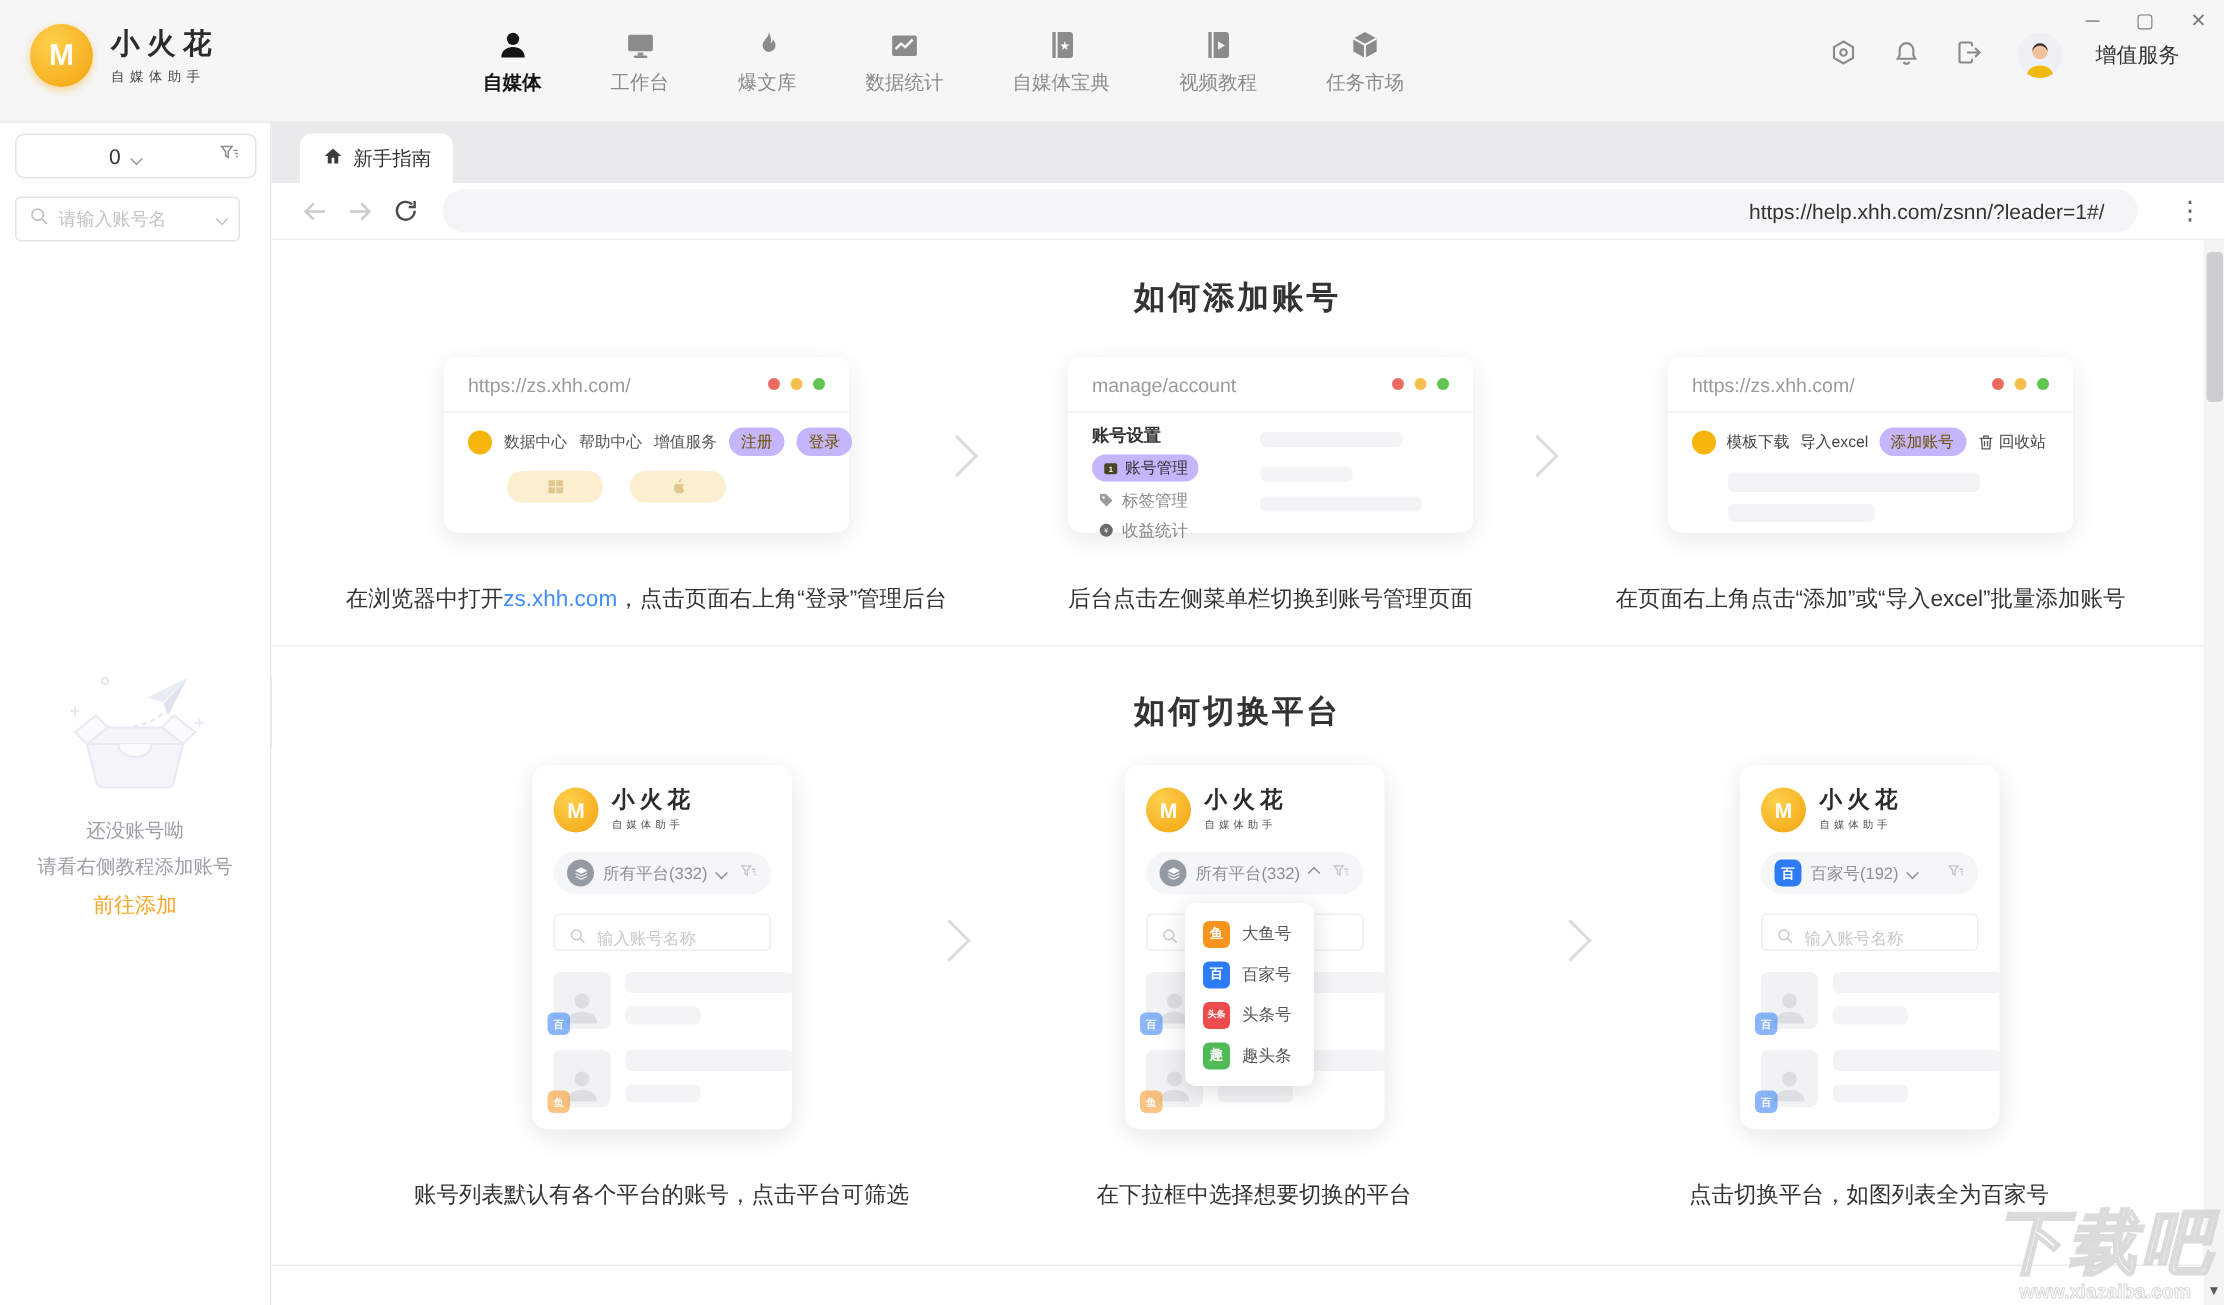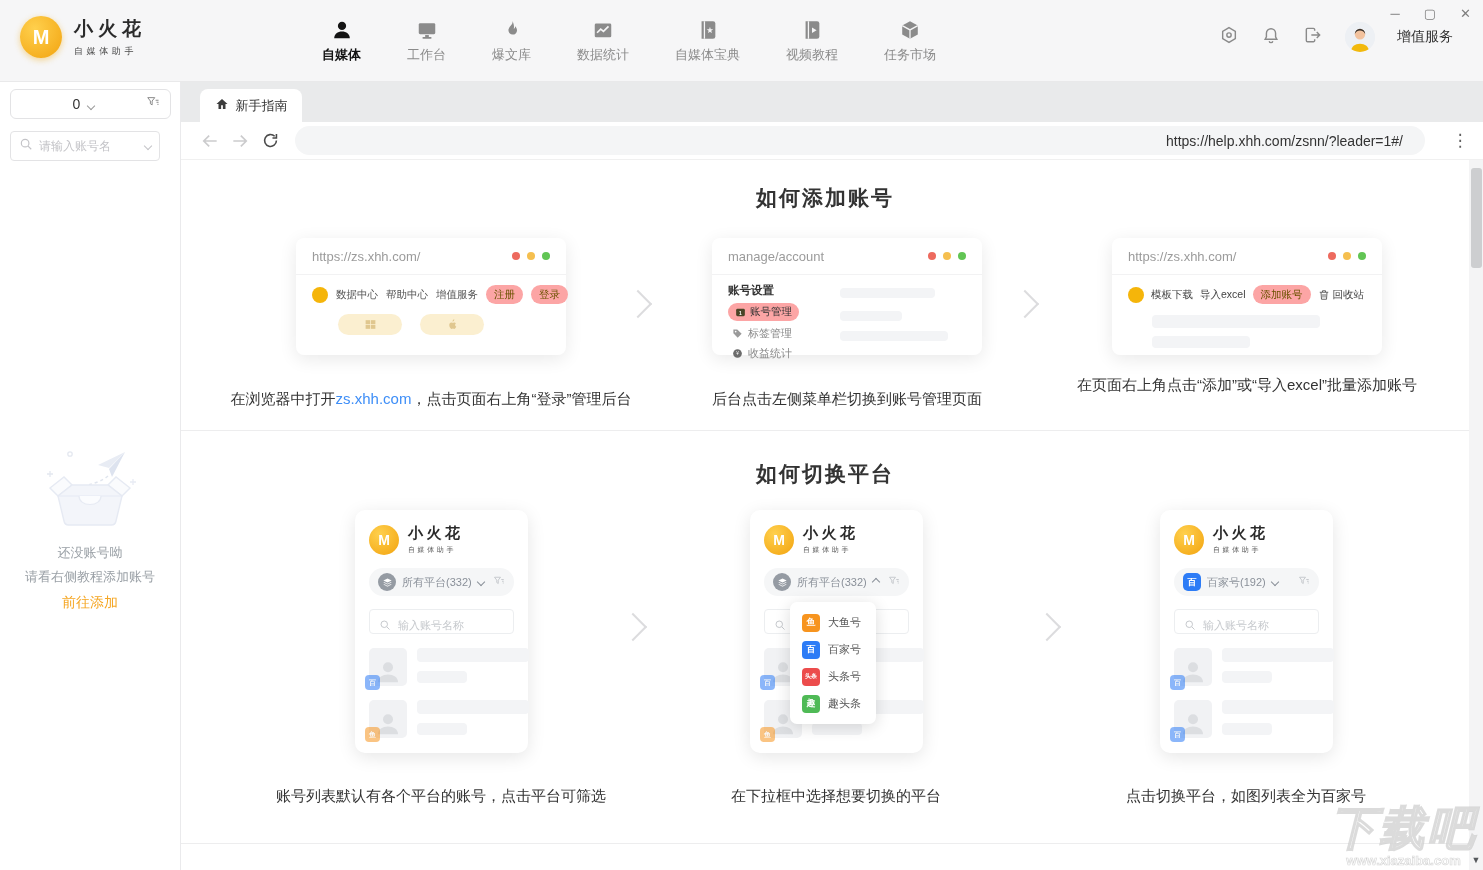--- a/index.html
+++ b/index.html
@@ -59,21 +59,21 @@
   .cv.left { transform:rotate(135deg); }
 
   
   .card { position:absolute; width:270px; height:117px; background:#fff; border-radius:8px; box-shadow:0 4px 18px rgba(0,0,0,.09); top:78px; }
   .card-head { height:37px; display:flex; align-items:center; padding:0 16px; border-bottom:1px solid #f2f2f3; }
   .card-url { flex:1; font-size:13px; color:#9b9b9b; }
   .dots { display:flex; gap:7px; }
   .dot { width:8px; height:8px; border-radius:50%; }
   .card-body { padding:10px 16px 0; }
   .mini-logo { width:16px; height:16px; border-radius:50%; background:#F5B50A; flex:none; }
-  .ypill { background:#fca5a5; color:#6b5200; border-radius:10px; font-size:10.5px; padding:2.5px 8px; white-space:nowrap; }
+  .ypill { background:#c4b5fd; color:#6b5200; border-radius:10px; font-size:10.5px; padding:2.5px 8px; white-space:nowrap; }
   .mini-nav { font-size:10.5px; color:#555; white-space:nowrap; }
   .fade-pill { width:64px; height:21px; border-radius:10.5px; background:#FBEFD0; color:#e0c78f; display:flex; align-items:center; justify-content:center; }
   .bar { background:#f3f4f6; border-radius:4px; }
   .menu-row { display:flex; align-items:flex-end; margin-bottom:5px; }
   .menu-left { width:112px; display:flex; align-items:center; gap:5px; }
 
   
   .mock { position:absolute; width:173px; height:243px; background:#fff; border-radius:10px; box-shadow:0 4px 18px rgba(0,0,0,.10); top:350px; padding:14px; }
   .mock-logo-row { display:flex; align-items:center; gap:9px; }
   .mock-logo-circle { width:30px; height:30px; border-radius:50%; background:radial-gradient(circle at 35% 30%, #ffd04d, #f2a30f); color:#fff; font-weight:bold; font-size:14px; display:flex; align-items:center; justify-content:center; flex:none; }
@@ -400,21 +400,21 @@
         </div>
         <div class="bar" style="width:168px;height:13px;margin:11px 0 0 24px"></div>
         <div class="bar" style="width:98px;height:12px;margin:8px 0 0 24px"></div>
       </div>
     </div>
 
     <div class="cap" style="left:20px;top:230px">
       <span>在浏览器中打开</span><a href="#">zs.xhh.com</a><span>，点击页面右上角“登录”管理后台</span>
     </div>
     <div class="cap" style="left:436px;top:230px">后台点击左侧菜单栏切换到账号管理页面</div>
-    <div class="cap" style="left:836px;top:216px">在页面右上角点击“添加”或“导入excel”批量添加账号</div>
+    <div class="cap" style="left:836px;top:230px">在页面右上角点击“添加”或“导入excel”批量添加账号</div>
 
     <div class="hr" style="top:270px"></div>
 
     <div class="sec-title" style="top:300px">如何切换平台</div>
 
     <div class="mock" style="left:174px">
       <div class="mock-logo-row">
         <span class="mock-logo-circle">M</span>
         <span>
             <span class="mock-title" style="display:block">小火花</span>

